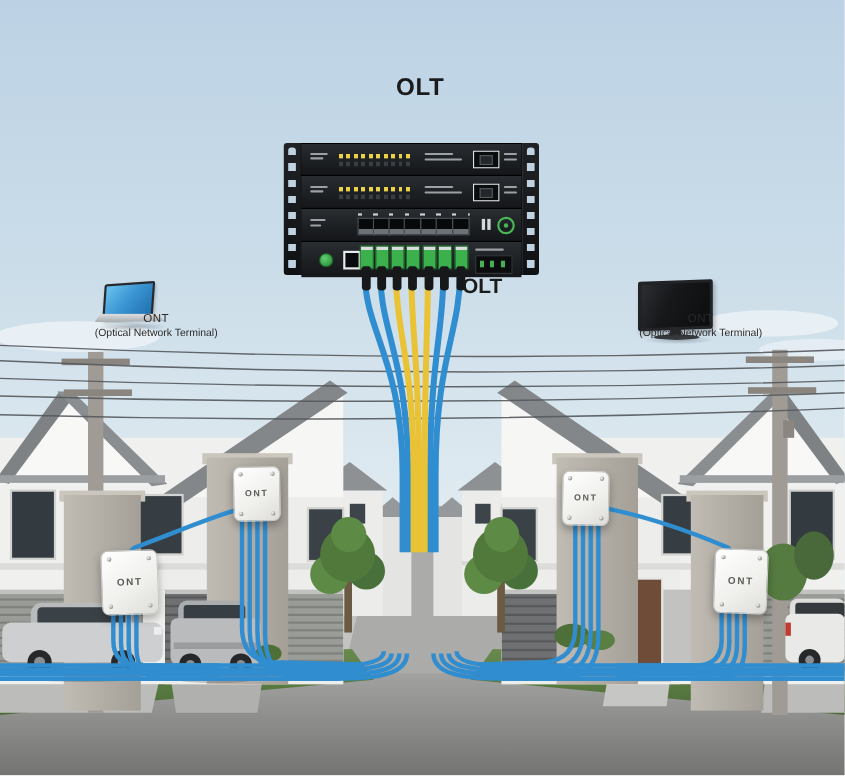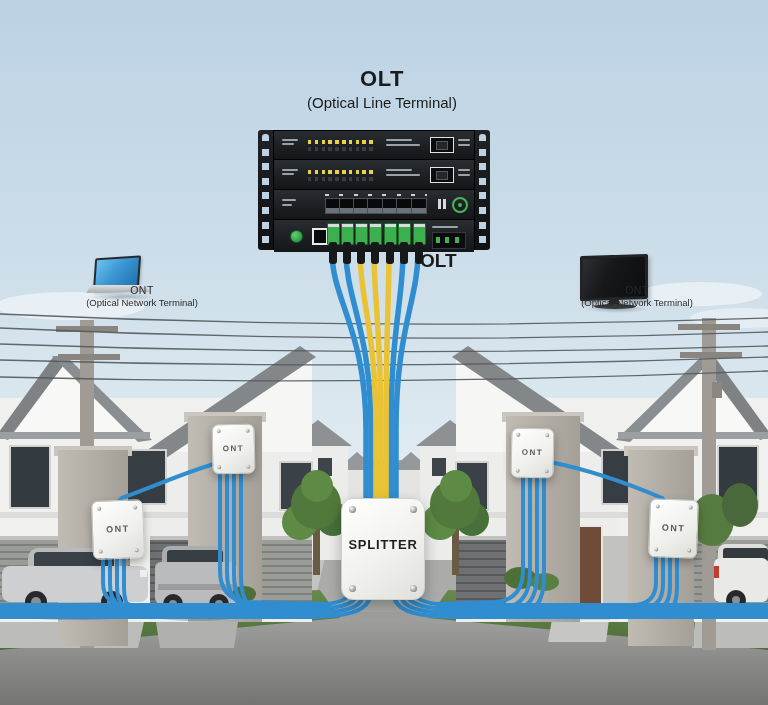--- a/index.html
+++ b/index.html
@@ -327,21 +327,20 @@
       <path class="cbl" d="M663,554 L663,584 Q663,609 639,609 L560,609"></path>
       <path class="cbl" d="M670,554 L670,586 Q670,613 646,613 L560,613"></path>
       <path class="cbl" d="M677,554 L677,588 Q677,617 653,617 L560,617"></path>
       <path class="cbl" d="M214,464 C186,472 150,488 122,498 L114,506"></path>
       <path class="cbl" d="M550,462 C590,470 634,486 662,498 L668,506"></path>
     </g>
   </svg>
 
   <div class="ui title-block">
     <div class="title-main">OLT</div>
-    <div class="title-sub">(Optical Line Terminal)</div>
   </div>
   <div class="ui olt-side-label">OLT</div>
 
   <div class="ui laptop">
     <div class="lt-screen">
         <i></i>
       </div>
     <div class="lt-base"></div>
     <div class="icon-shadow" style="left:2px;top:36px;width:64px;height:8px;"></div>
   </div>
@@ -426,27 +425,20 @@
       <div class="boot" style="left:83px;"></div>
       <div class="boot" style="left:97px;"></div>
       <div class="boot" style="left:112px;"></div>
       <div class="boot" style="left:126px;"></div>
       <div class="boot" style="left:141px;"></div>
       <div class="tb" style="left:158px;top:6px;width:26px;"></div>
       <div class="pwr"></div>
     </div>
   </div>
 
-  <div class="ui splitter">
-    <div class="screw" style="left:7px;top:7px;"></div>
-    <div class="screw" style="right:7px;top:7px;"></div>
-    <div class="screw" style="left:7px;bottom:7px;"></div>
-    <div class="screw" style="right:7px;bottom:7px;"></div>
-    <div class="lbl">SPLITTER</div>
-  </div>
 
   <div class="ui ontbox ont-lo">
     <div class="screw" style="left:5px;top:5px;"></div>
       <div class="screw" style="right:5px;top:5px;"></div>
     <div class="screw" style="left:5px;bottom:5px;"></div>
       <div class="screw" style="right:5px;bottom:5px;"></div>
     <div class="lbl">ONT</div>
   </div>
   <div class="ui ontbox ont-li">
     <div class="screw" style="left:4px;top:4px;"></div>

